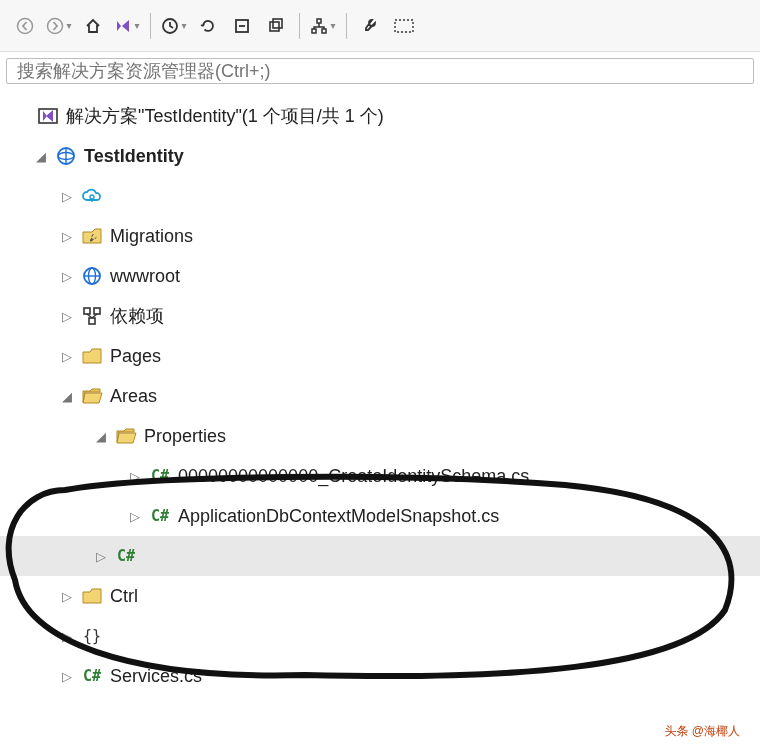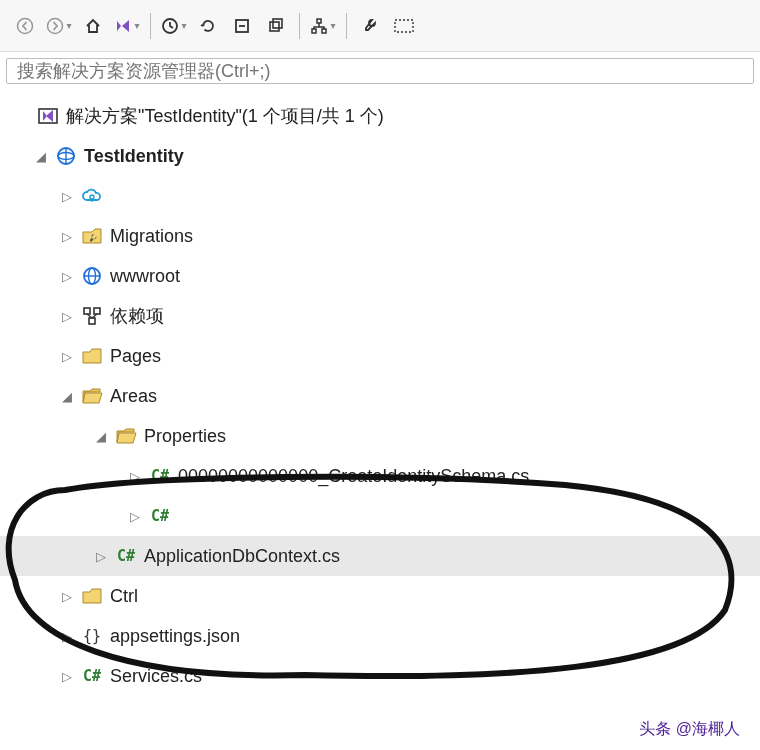--- a/index.html
+++ b/index.html
@@ -102,22 +102,22 @@
   .annotation {
     position: absolute;
     pointer-events: none;
     left: 5px; top: 380px;
     width: 740px; height: 225px;
     z-index: 10;
   }
   .watermark {
     position: absolute;
     right: 20px; bottom: 10px;
-    color: #4c1d95;
-    font-size: 16px;
+    color: #c2410c;
+    font-size: 12px;
   }
 </style>
 </head>
 <body>
 
 <div class="toolbar">
   <span class="tb-btn">
       <svg width="18" height="18" viewBox="0 0 18 18">
         <circle cx="9" cy="9" r="7.5" fill="none" stroke="#999" stroke-width="1.5"></circle>
         <path d="M10.5 5 L7 9 L10.5 13" fill="none" stroke="#999" stroke-width="1.8"></path>
@@ -306,45 +306,44 @@
     <span class="spacer" style="width:112px"></span>
     <span class="expander">▷</span>
     <span class="icon cs-icon">C#</span>
     <span class="label">00000000000000_CreateIdentitySchema.cs</span>
   </div>
 
   <div class="row">
     <span class="spacer" style="width:112px"></span>
     <span class="expander">▷</span>
     <span class="icon cs-icon">C#</span>
+    <span class="label">ApplicationDbContextModelSnapshot.cs</span>
   </div>
 
   <div class="row selected">
     <span class="spacer" style="width:78px"></span>
     <span class="expander">▷</span>
     <span class="icon cs-icon">C#</span>
-    <span class="label">ApplicationDbContext.cs</span>
   </div>
 
   <div class="row">
     <span class="spacer" style="width:44px"></span>
     <span class="expander">▷</span>
     <span class="icon">
         <svg width="22" height="22" viewBox="0 0 22 22">
           <path d="M2 7 h7 l2 -3 h9 v14 h-18 z" fill="#f2d472" stroke="#b08a2a" stroke-width="1"></path>
         </svg>
       </span>
     <span class="label">Ctrl</span>
   </div>
 
   <div class="row">
     <span class="spacer" style="width:44px"></span>
     <span class="expander">▷</span>
     <span class="icon json-icon">{}</span>
-    <span class="label">appsettings.json</span>
   </div>
 
   <div class="row">
     <span class="spacer" style="width:44px"></span>
     <span class="expander">▷</span>
     <span class="icon cs-icon">C#</span>
     <span class="label">Services.cs</span>
   </div>
 
   <svg class="annotation" viewBox="0 0 740 225">

